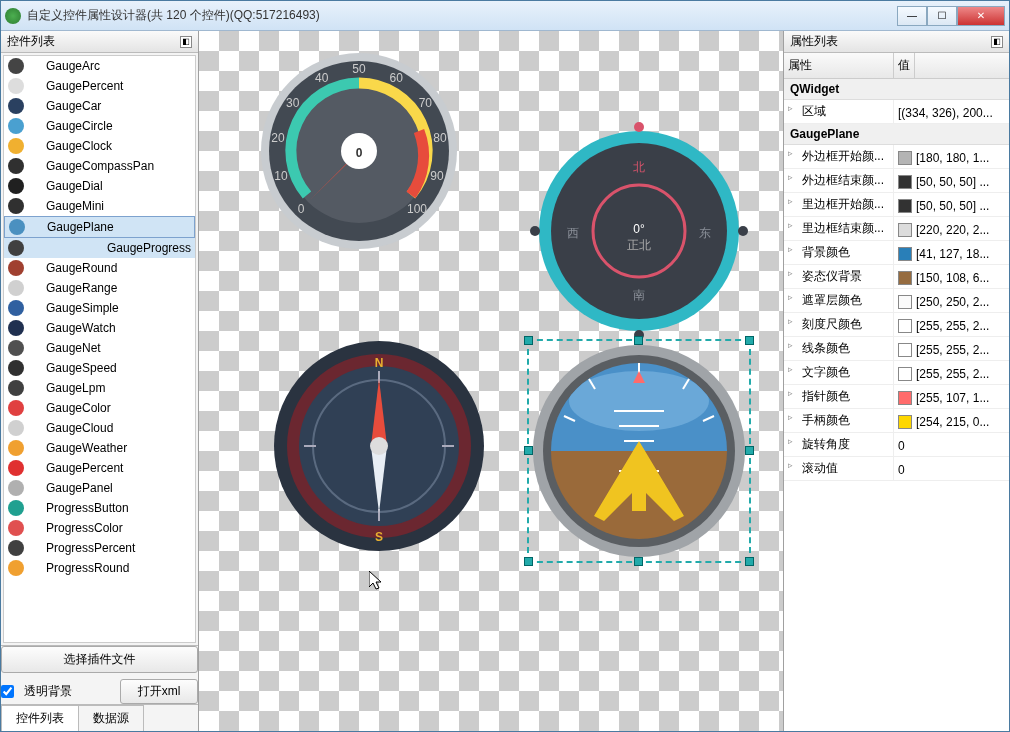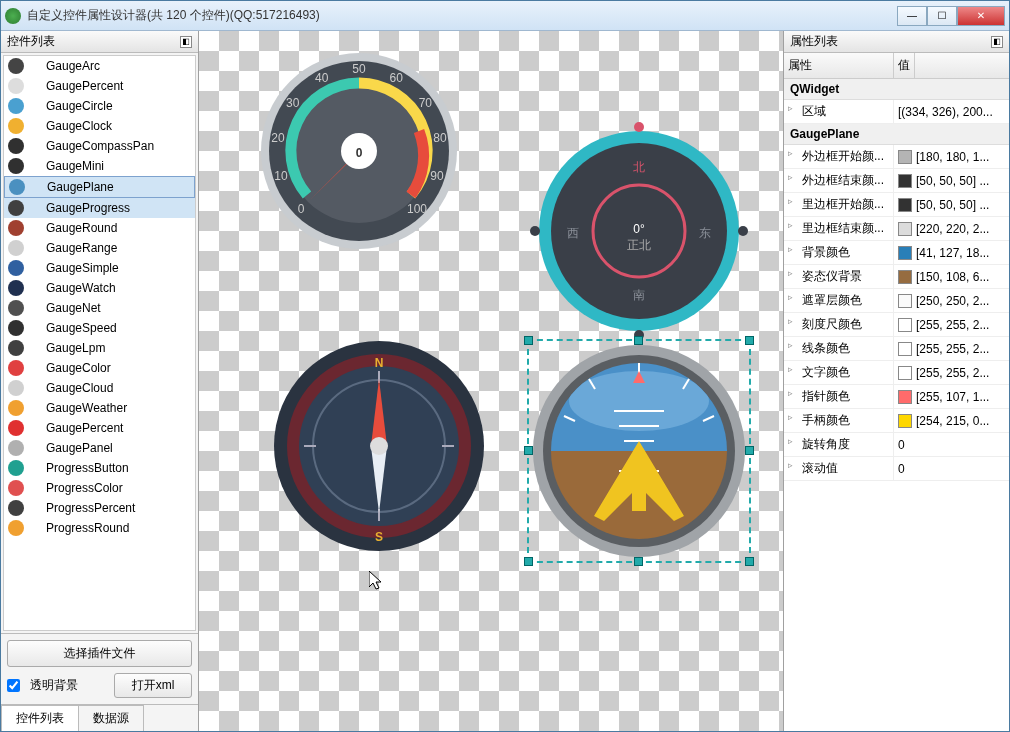--- a/index.html
+++ b/index.html
@@ -12,21 +12,21 @@
 .win-btn{width:30px;height:20px;display:flex;align-items:center;justify-content:center;border:1px solid #8aa8c0;background:linear-gradient(to bottom,#f5faff,#dce8f4);cursor:pointer;font-size:10px}
 .win-btn.close{background:linear-gradient(to bottom,#e88,#c33);color:#fff;width:48px}
 .workspace{flex:1;display:flex;overflow:hidden}
 .sidepanel{width:198px;background:#f4f4f4;border-right:1px solid #a0a0a0;display:flex;flex-direction:column}
 .panel-header{height:22px;background:linear-gradient(to bottom,#fafafa,#e4e4e4);border-bottom:1px solid #bbb;display:flex;align-items:center;padding:0 6px;justify-content:space-between}
 .panel-header .dock-btn{width:12px;height:12px;border:1px solid #888;background:#fff;cursor:pointer;font-size:8px;text-align:center;line-height:10px}
 .widget-list{flex:1;overflow-y:auto;background:#fff;border:1px solid #ccc;margin:2px}
 .widget-item{display:flex;align-items:center;padding:2px 4px;cursor:pointer;gap:22px}
 .widget-item.selected{background:#d0e4f5;border:1px solid #7da2ce}
 .widget-icon{width:16px;height:16px;border-radius:50%;flex-shrink:0}
-.bottom-controls{padding:6px;border-top:1px solid #bbb;display:flex;flex-direction:column;gap:6px}
+.bottom-controls{padding:0;border-top:1px solid #bbb;display:flex;flex-direction:column;gap:6px}
 .wide-btn{background:linear-gradient(to bottom,#fdfdfd,#e8e8e8);border:1px solid #aaa;border-radius:3px;padding:4px;cursor:pointer;text-align:center}
 .ctrl-row{display:flex;align-items:center;gap:8px}
 .ctrl-row label{display:flex;align-items:center;gap:10px;flex:1}
 .ctrl-row .btn{flex-shrink:0;width:78px;background:linear-gradient(to bottom,#fdfdfd,#e8e8e8);border:1px solid #aaa;border-radius:3px;padding:3px;cursor:pointer;text-align:center}
 .tabbar{display:flex;border-top:1px solid #bbb}
 .tab{padding:4px 14px;border:1px solid #bbb;border-bottom:none;background:#f4f4f4;cursor:pointer;margin-right:-1px}
 .tab.active{background:#fff}
 .canvas{flex:1;position:relative;overflow:hidden}
 .checker{position:absolute;inset:0;background-image:linear-gradient(45deg,#ccc 25%,transparent 25%),linear-gradient(-45deg,#ccc 25%,transparent 25%),linear-gradient(45deg,transparent 75%,#ccc 75%),linear-gradient(-45deg,transparent 75%,#ccc 75%);background-size:40px 40px;background-position:0 0,0 20px,20px -20px,-20px 0;background-color:#fff}
 .gauge{position:absolute}
@@ -36,21 +36,21 @@
 .plane{left:330px;top:310px;width:220px;height:220px}
 .sel-box{position:absolute;border:2px dashed #2aa;left:328px;top:308px;width:224px;height:224px}
 .sel-handle{position:absolute;width:9px;height:9px;background:#2aa;border:1px solid #066}
 .cursor{position:absolute;left:170px;top:540px}
 .proppanel{width:226px;background:#f4f4f4;border-left:1px solid #a0a0a0;display:flex;flex-direction:column}
 .prop-table{flex:1;background:#fff;overflow-y:auto;font-size:12px}
 .prop-header{display:flex;background:linear-gradient(to bottom,#fafafa,#e8e8e8);border-bottom:1px solid #ccc}
 .prop-header>div{padding:4px;border-right:1px solid #ccc}
 .prop-header>div:first-child{width:110px}
 .prop-group{background:#f0f0f0;padding:3px 6px;font-weight:bold;border-bottom:1px solid #ddd}
-.prop-row{display:flex;border-bottom:1px solid #eee;align-items:center}
+.prop-row{display:flex;border-bottom:1px solid #eee;align-items:flex-end}
 .prop-row .k{width:110px;padding:3px 4px 3px 18px;border-right:1px solid #eee;position:relative;white-space:nowrap;overflow:hidden;text-overflow:ellipsis}
 .prop-row .k::before{content:"▹";position:absolute;left:4px;color:#888;font-size:9px}
 .prop-row .v{flex:1;padding:3px 4px;display:flex;align-items:center;gap:4px;white-space:nowrap;overflow:hidden}
 .swatch{width:14px;height:14px;border:1px solid #888;flex-shrink:0}
 input[type=checkbox]{margin:0}
 </style>
 </head>
 <body>
 
 <div class="window">
@@ -73,40 +73,48 @@
       <div class="widget-list" id="widget-list">
           <div class="widget-item">
             <div class="widget-icon" style="background: rgb(68, 68, 68);"></div>
             <span>GaugeArc</span>
           </div>
           <div class="widget-item">
             <div class="widget-icon" style="background: rgb(221, 221, 221);"></div>
             <span>GaugePercent</span>
           </div>
           <div class="widget-item">
+            <div class="widget-icon" style="background: rgb(42, 64, 96);"></div>
+            <span>GaugeCar</span>
+          </div>
+          <div class="widget-item">
             <div class="widget-icon" style="background: rgb(74, 160, 208);"></div>
             <span>GaugeCircle</span>
           </div>
           <div class="widget-item">
             <div class="widget-icon" style="background: rgb(240, 176, 48);"></div>
             <span>GaugeClock</span>
           </div>
           <div class="widget-item">
             <div class="widget-icon" style="background: rgb(48, 48, 48);"></div>
             <span>GaugeCompassPan</span>
+          </div>
+          <div class="widget-item">
+            <div class="widget-icon" style="background: rgb(32, 32, 32);"></div>
+            <span>GaugeDial</span>
           </div>
           <div class="widget-item">
             <div class="widget-icon" style="background: rgb(48, 48, 48);"></div>
             <span>GaugeMini</span>
           </div>
           <div class="widget-item selected">
             <div class="widget-icon" style="background: rgb(74, 144, 192);"></div>
             <span>GaugePlane</span>
           </div>
-          <div class="widget-item" style="background: rgb(208, 228, 245);">
+          <div class="widget-item" style="background: rgb(208, 228, 245); justify-content: space-between;">
             <div class="widget-icon" style="background: rgb(64, 64, 64);"></div>
             <span>GaugeProgress</span>
           </div>
           <div class="widget-item">
             <div class="widget-icon" style="background: rgb(160, 64, 48);"></div>
             <span>GaugeRound</span>
           </div>
           <div class="widget-item">
             <div class="widget-icon" style="background: rgb(208, 208, 208);"></div>
             <span>GaugeRange</span>

